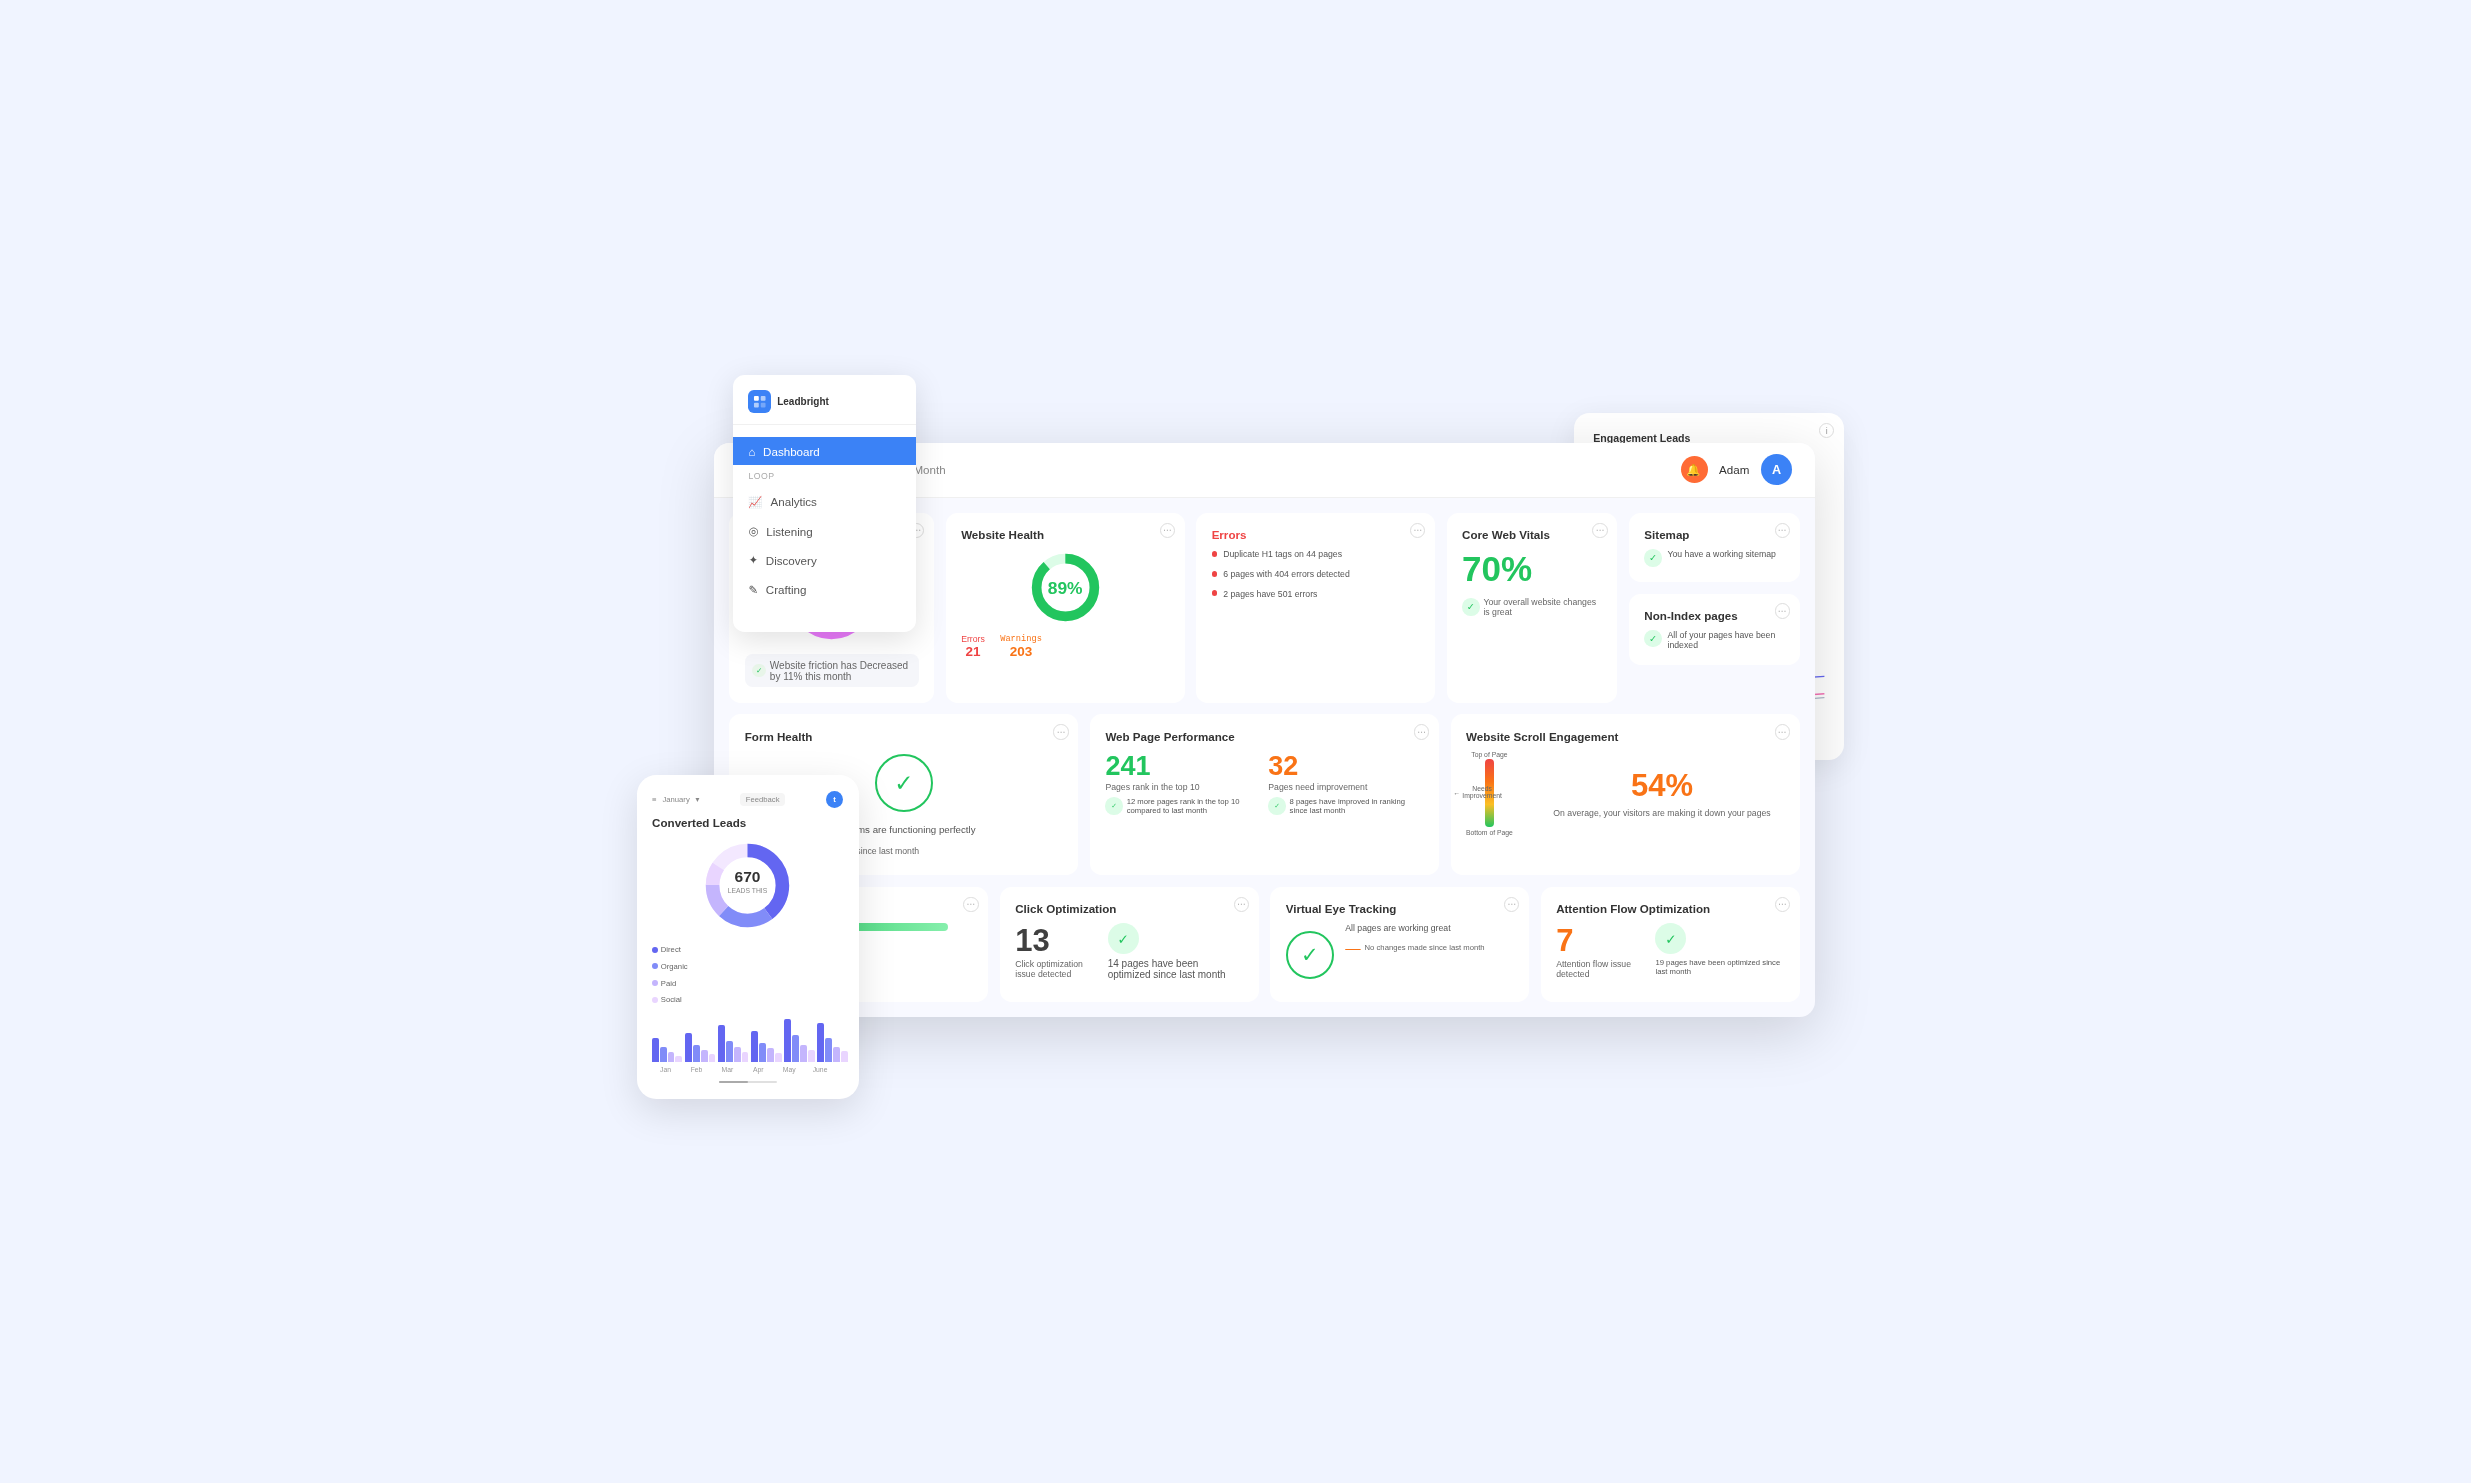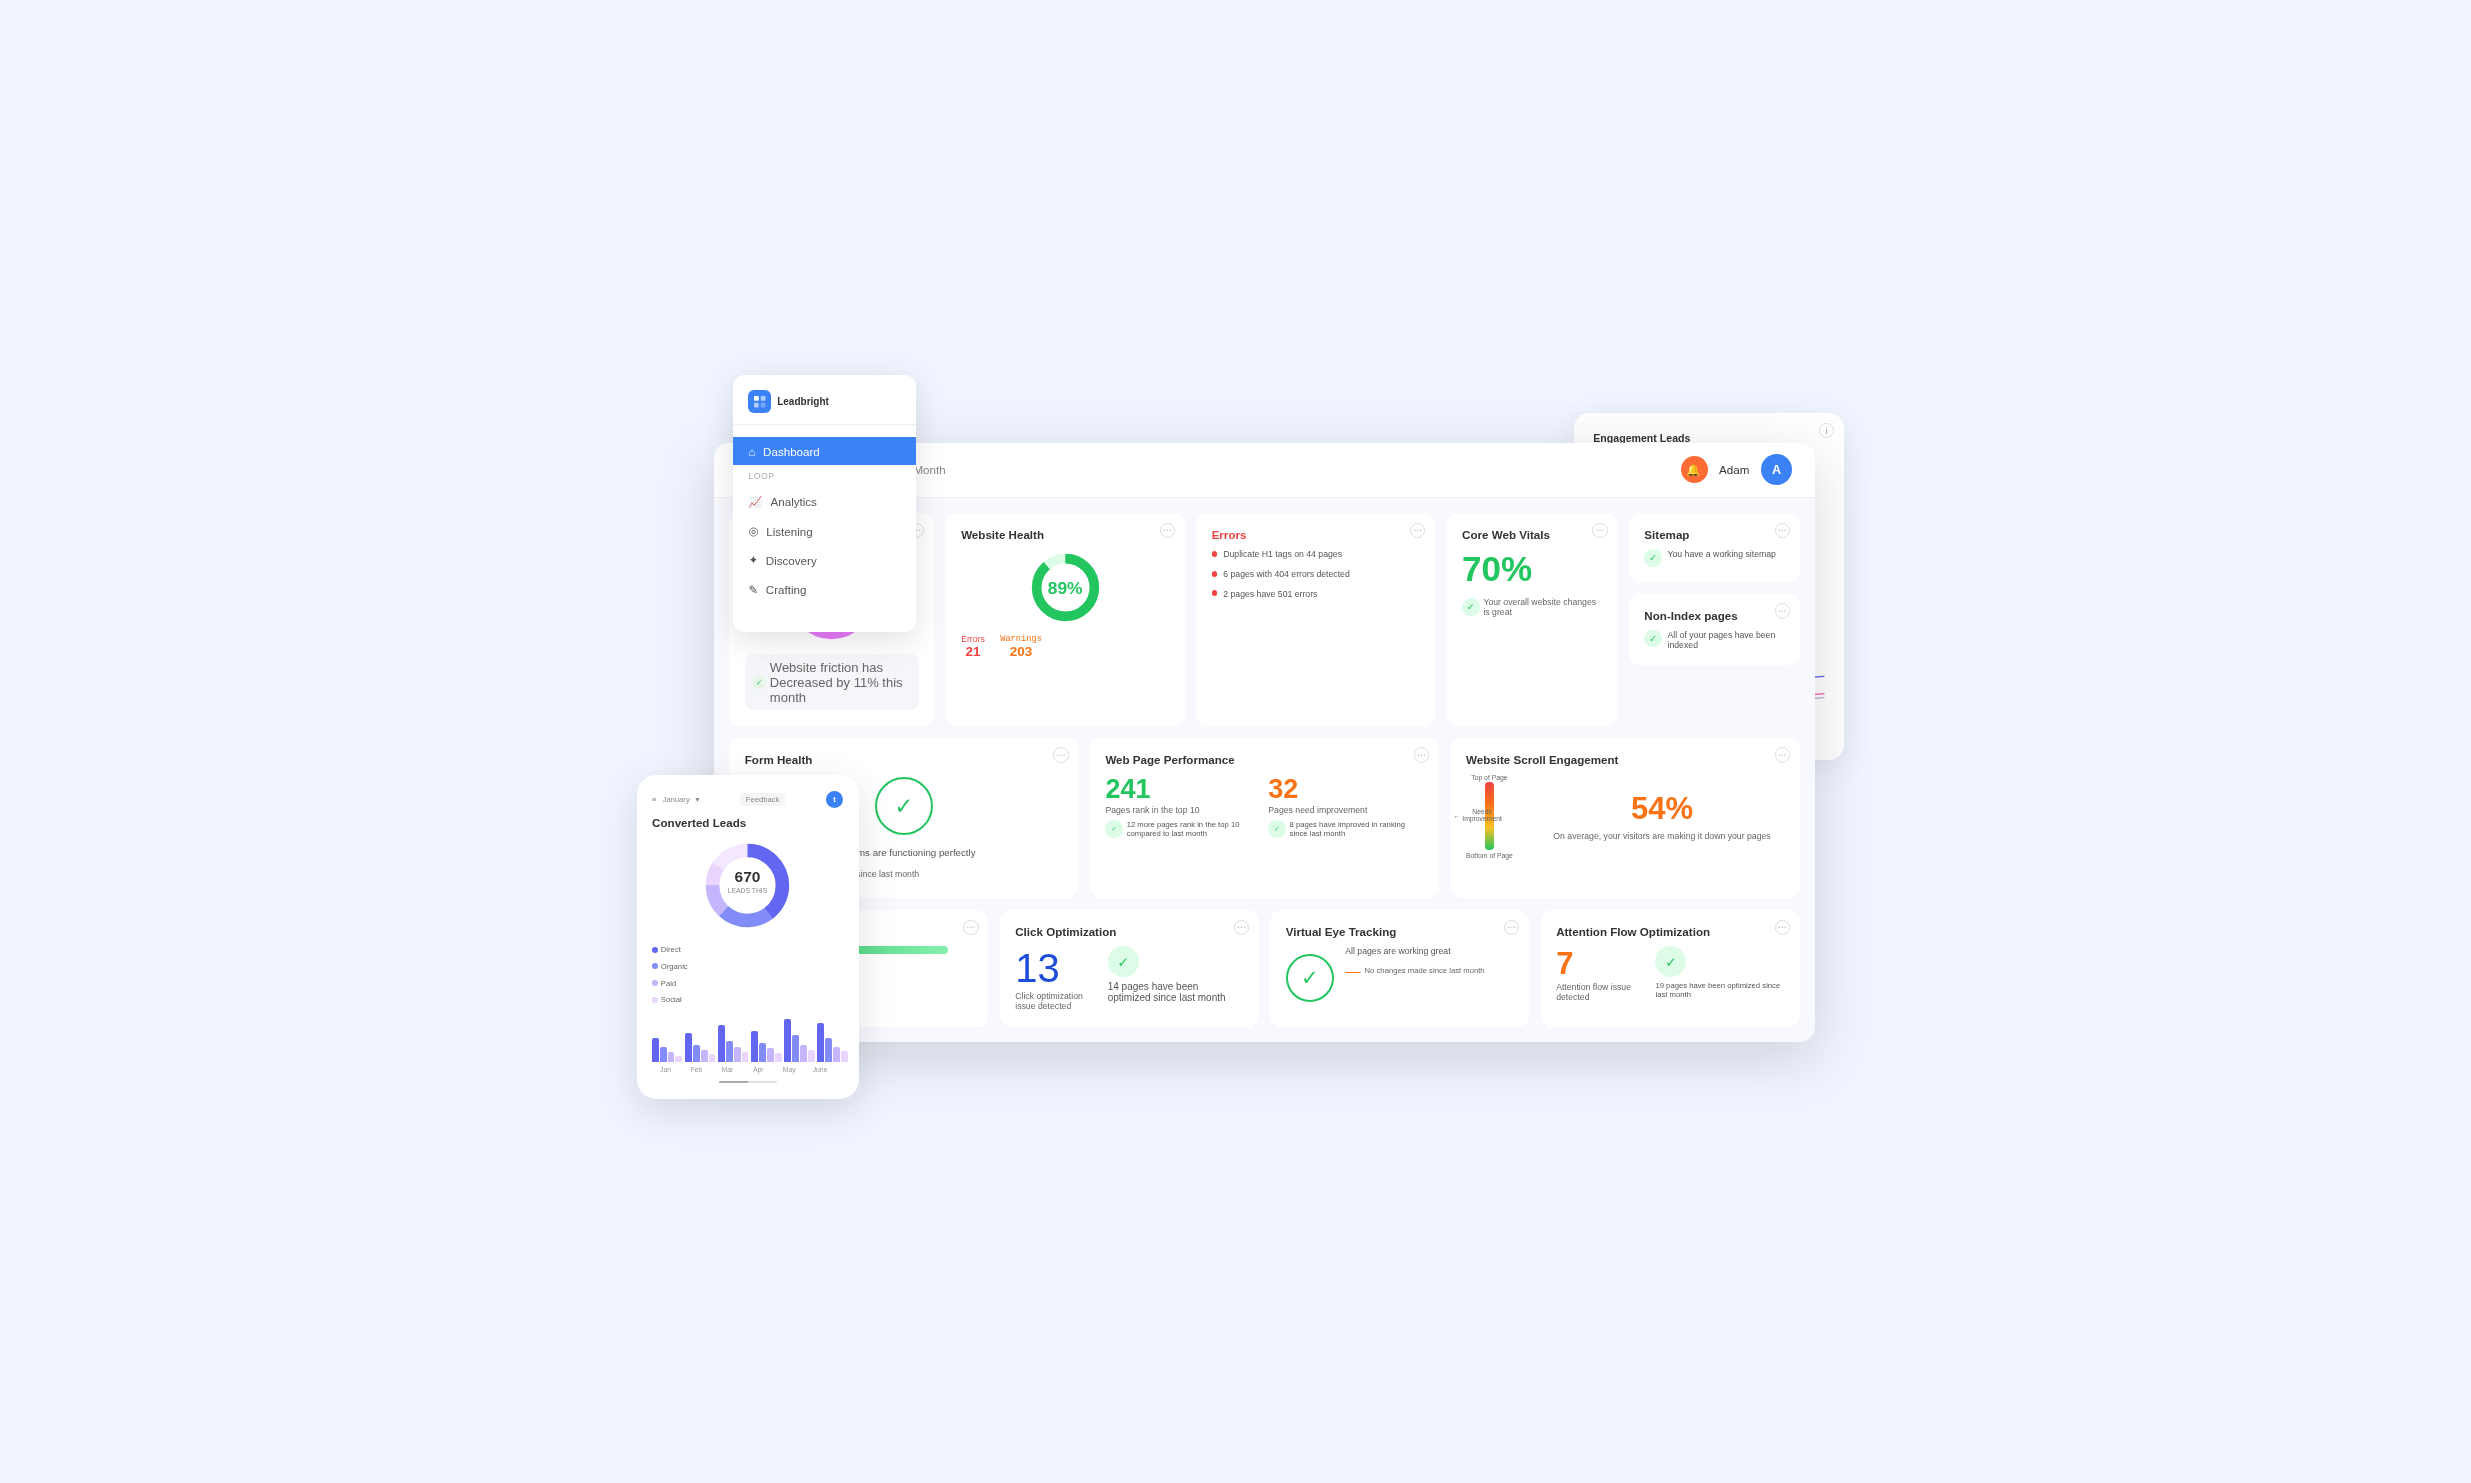--- a/index.html
+++ b/index.html
@@ -386,23 +386,23 @@
     }
 
     .access-pct {
       font-size: 31px;
       font-weight: 700;
       color: #22c55e;
     }
 
     
     .click-num {
-      font-size: 40px;
-      font-weight: 400;
-      color: #1d4ed8;
+      font-size: 31px;
+      font-weight: 700;
+      color: #404040;
     }
 
     
     .eye-check {
       width: 48px;
       height: 48px;
       border-radius: 50%;
       border: 2.9px solid #22c55e;
       display: flex;
       align-items: center;
@@ -666,21 +666,21 @@
           <div class="score-circle">
             <svg width="97" height="97" viewBox="0 0 100 100">
               <circle cx="50" cy="50" r="38" fill="none" stroke="#f3e8ff" stroke-width="10"></circle>
               <circle cx="50" cy="50" r="38" fill="none" stroke="#e879f9" stroke-width="10" stroke-dasharray="220 39" stroke-dashoffset="0" transform="rotate(-90 50 50)"></circle>
               <circle cx="50" cy="50" r="38" fill="none" stroke="#c084fc" stroke-width="10" stroke-dasharray="20 219" stroke-dashoffset="-220" transform="rotate(-90 50 50)"></circle>
             </svg>
             <div class="score-text">95%</div>
           </div>
           <div class="friction-badge">
             <div class="check-circle" style="color:#22c55e;font-size:7.7px;">✓</div>
-            <span style="font-size:13px;">Website friction has Decreased by 11% this month</span>
+            <span style="font-size:10px;">Website friction has Decreased by 11% this month</span>
           </div>
         </div>
 
         <div class="card">
           <div class="card-info-btn">⋯</div>
           <div class="card-title">Website Health</div>
           <div style="text-align:center;">
             <div class="health-circle">
               <svg width="77" height="77" viewBox="0 0 80 80">
                 <circle cx="40" cy="40" r="30" fill="none" stroke="#dcfce7" stroke-width="10"></circle>

